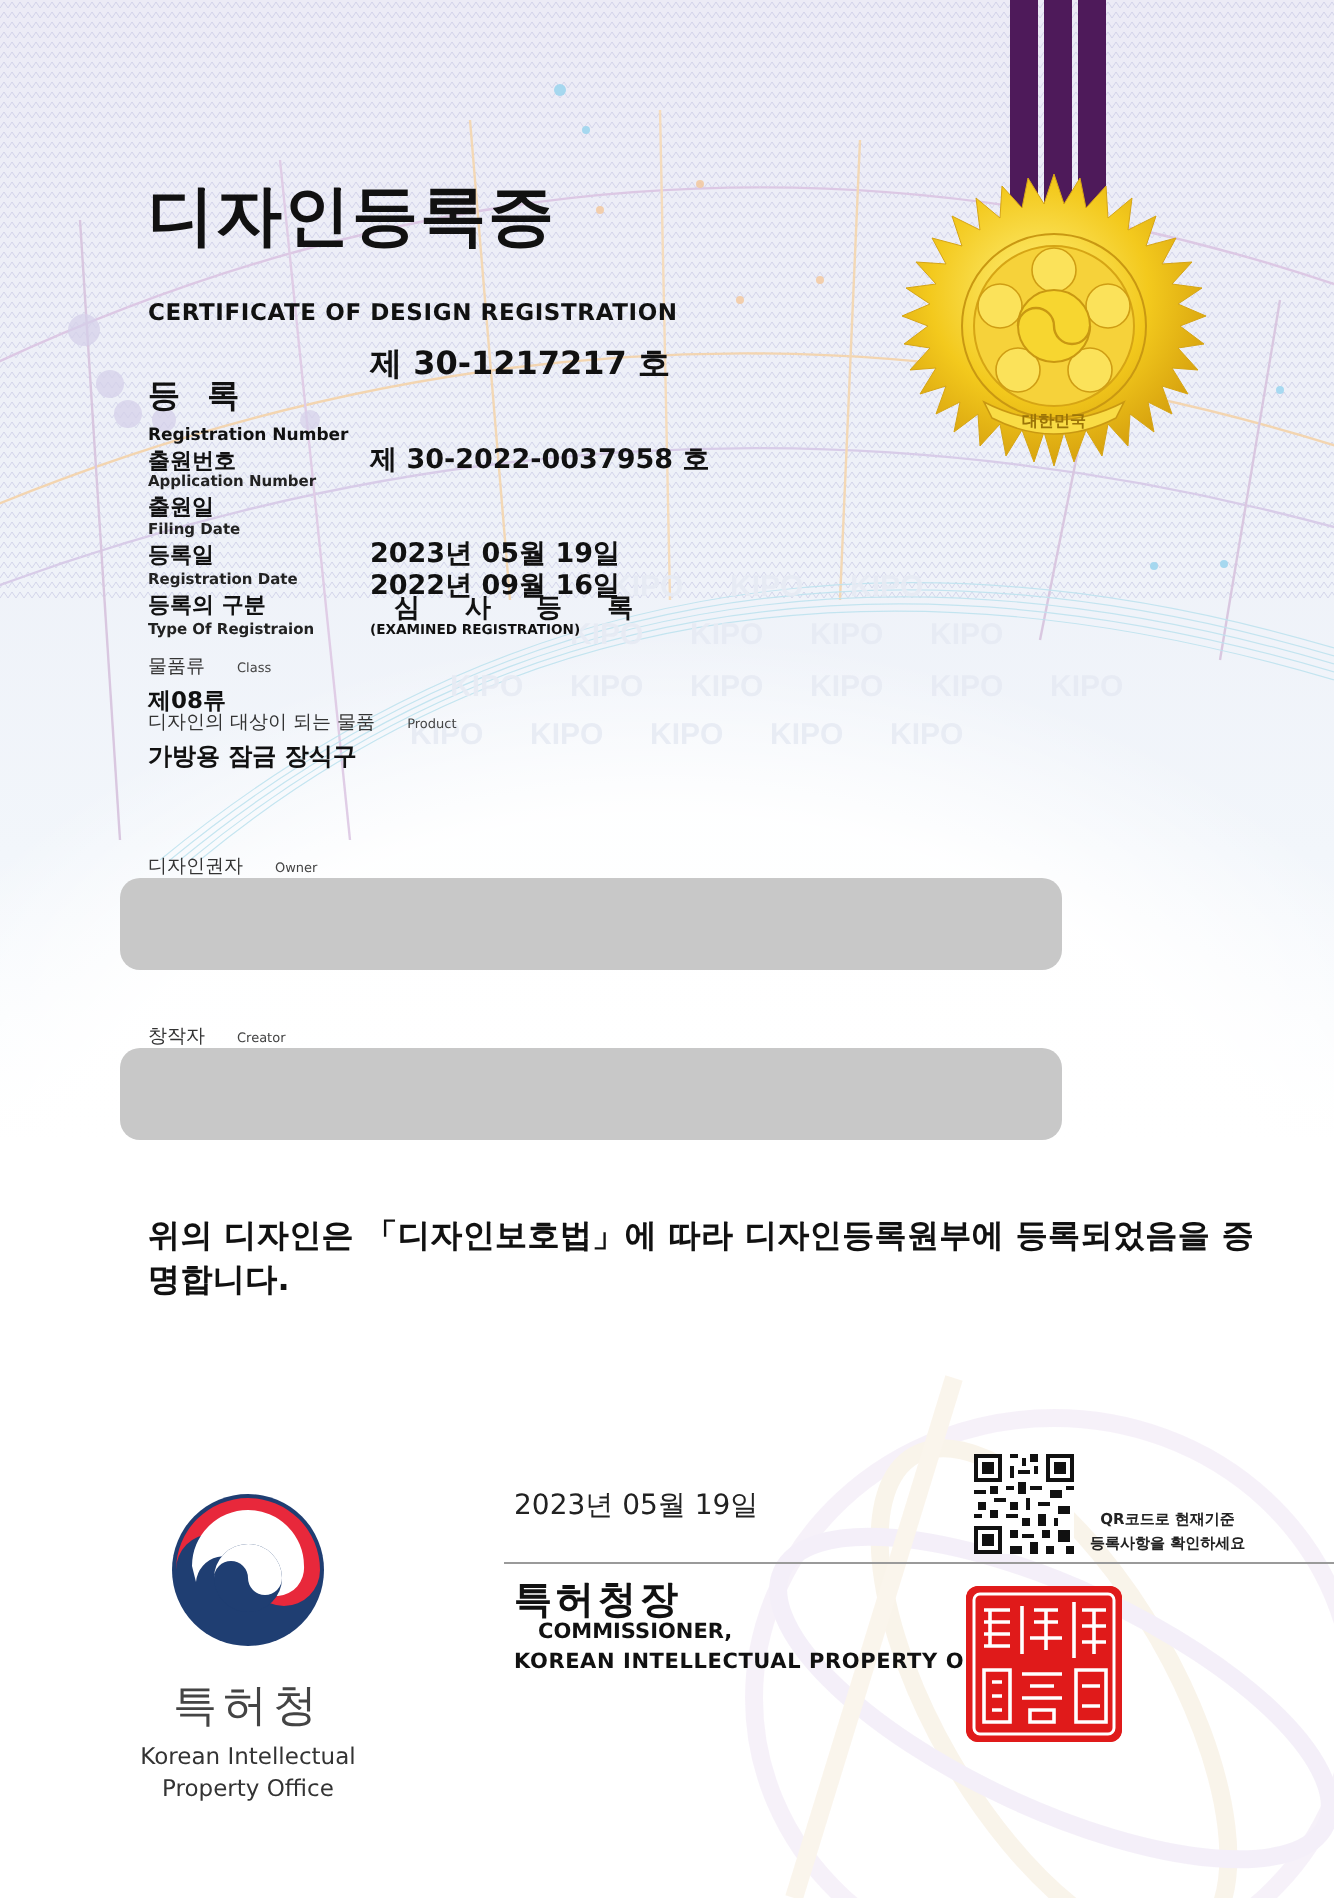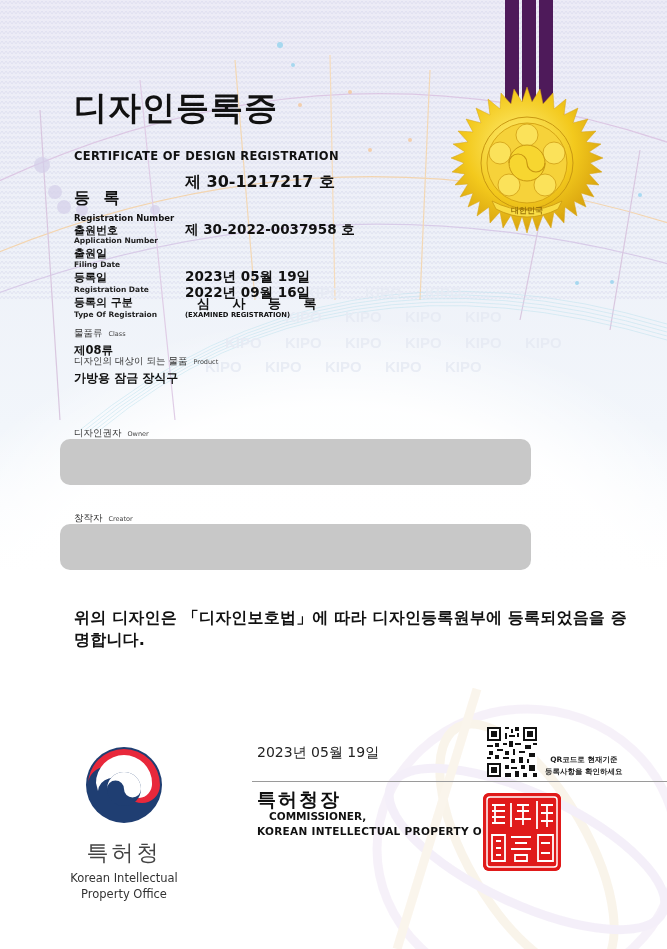--- a/index.html
+++ b/index.html
@@ -25,21 +25,21 @@
   .val { position: absolute; left: 185px; font-size: 13.5px; font-weight: bold; }
 
   .reg-lbl-ko { position: absolute; left: 74px; top: 172px; font-size: 16px; font-weight: bold; letter-spacing: 4px; margin-top: 16px; }
   .reg-lbl-en { position: absolute; left: 74px; top: 213px; font-size: 8.5px; font-weight: bold; }
   .reg-val { position: absolute; left: 185px; top: 172px; font-size: 16px; font-weight: bold; }
 
   .type-val { position: absolute; left: 185px; top: 295px; font-size: 13px; font-weight: bold; letter-spacing: 9px; margin-left: 12px; }
   .type-sub { position: absolute; left: 185px; top: 311px; font-size: 6.8px; font-weight: bold; }
 
   .small-label { position: absolute; left: 74px; font-size: 9.5px; color: #333; }
-  .tiny-en { font-size: 6.5px; color: #444; margin-left: 6px; }
+  .tiny-en { font-size: 6.5px; color: #444; margin-left: 16px; }
   .class-val { position: absolute; left: 74px; top: 343px; font-size: 11.5px; font-weight: bold; }
   .product-val { position: absolute; left: 74px; top: 370px; font-size: 12px; font-weight: bold; }
 
   .redact { position: absolute; left: 60px; width: 471px; height: 46px; background: #c8c8c8; border-radius: 10px; }
 
   .cert-ko { position: absolute; left: 74px; top: 607px; width: 560px; font-size: 16px; font-weight: bold; line-height: 22px; letter-spacing: 0.2px; }
   .cert-en { position: absolute; left: 74px; top: 659px; width: 545px; font-size: 12.2px; font-weight: bold; line-height: 20px; text-align: justify; }
 
   .kipo-logo { position: absolute; left: 84px; top: 745px; width: 80px; height: 80px; }
   .kipo-name-ko { position: absolute; left: 66px; top: 838px; width: 116px; text-align: center; font-size: 22px; color: #444; letter-spacing: 3px; }

